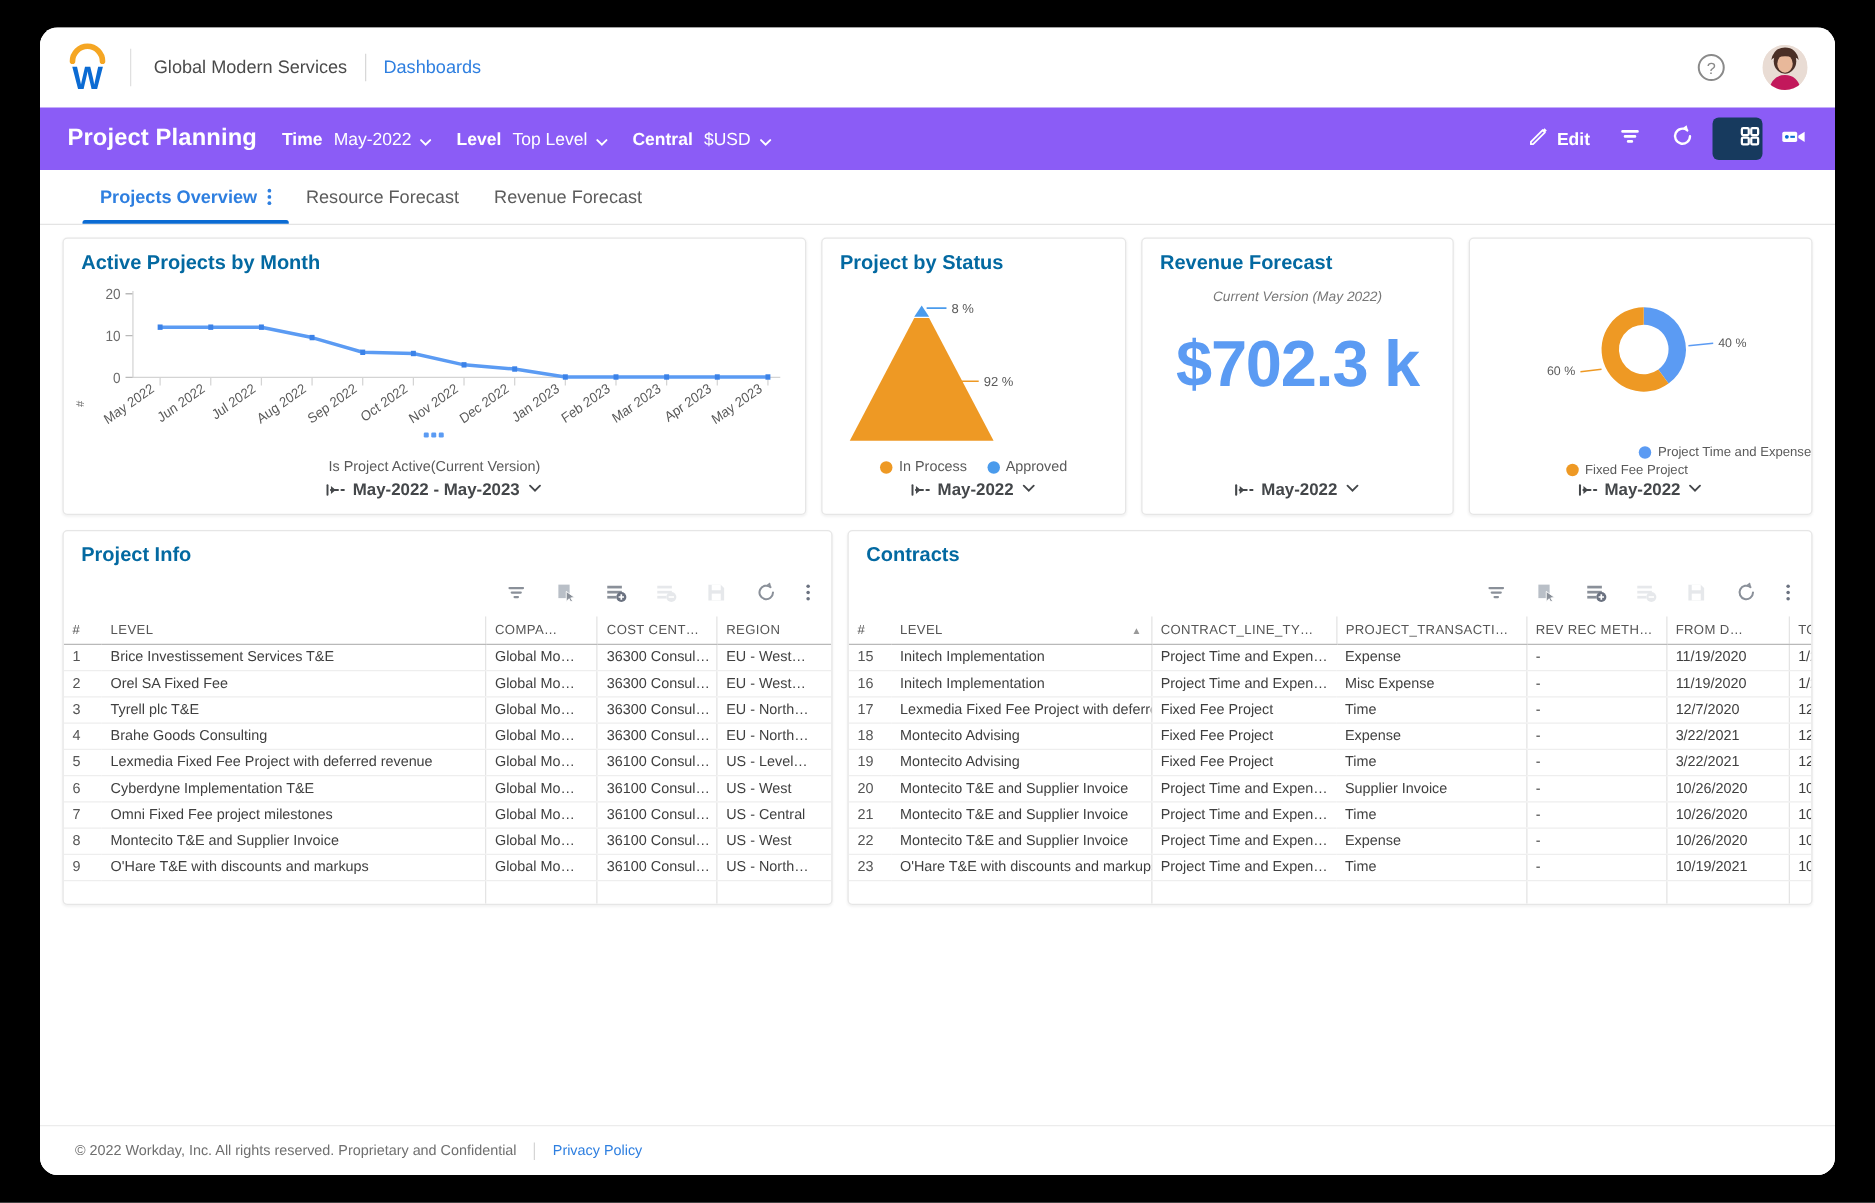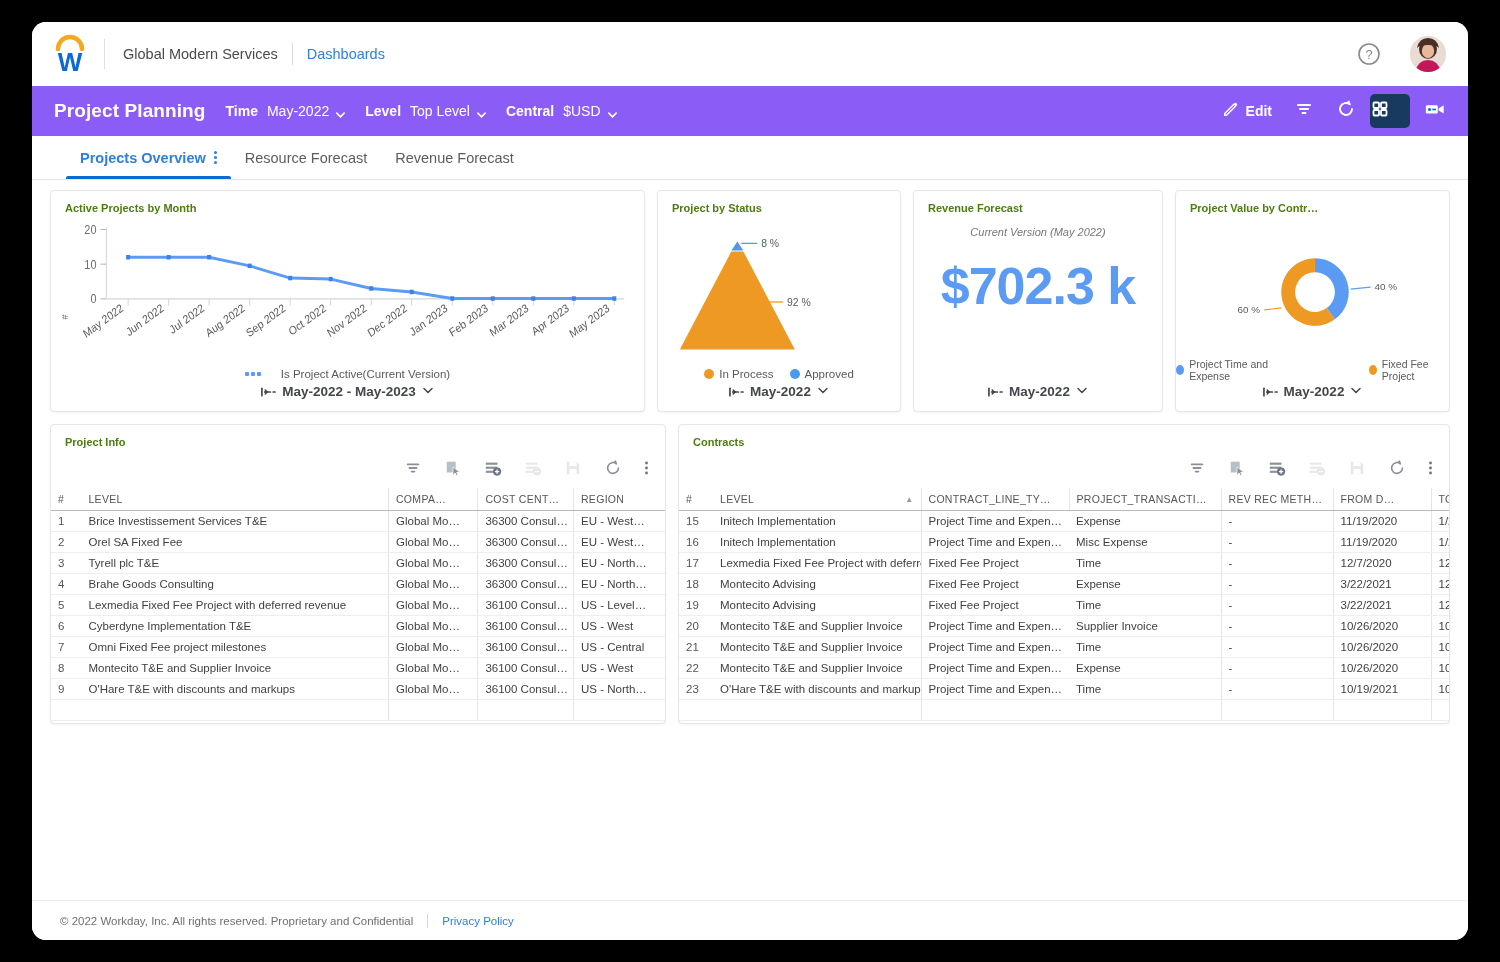--- a/index.html
+++ b/index.html
@@ -53,21 +53,21 @@
     flex: 0 0 50px;
     color: #fff;
   }
   .bb-title { font-size: 19px; font-weight: bold; margin-right: 20px; letter-spacing:.1px;}
   .bb-lbl { font-size: 14px; font-weight: bold; margin-right: 9px; }
   .bb-val { font-size: 14px; margin-right: 4px; cursor:pointer; }
   .bb-group { display:flex; align-items:center; margin-right: 20px; cursor:pointer;}
   .caret { display:inline-block; width:10px; height:10px; margin-left:2px; }
   .bb-spacer { flex: 1; }
   .bb-btn {
-    display:flex; align-items:center; justify-content:space-between;
+    display:flex; align-items:center; justify-content:flex-end;
     height:34px; padding:0 8px; margin-left:6px; cursor:pointer;
     border-radius:5px; color:#fff;
   }
   .bb-btn .lbl { font-size:14px; font-weight:bold; margin-left:6px; }
   .bb-btn.active { background:#173a5e; width:40px; padding:0; }
 
   
   .tabs {
     height: 44px; background:#fff; border-bottom:1px solid #e4e4e4;
     display:flex; align-items:flex-end; padding-left: 34px;
@@ -92,39 +92,39 @@
     overflow: hidden;
   }
   .row1 { display:flex; gap: 12px; height: 222px; }
   .row2 { display:flex; gap: 12px; height: 300px; margin-top: 12px; }
 
   .card {
     background:#fff; border:1px solid #e6e6e6; border-radius:4px;
     box-shadow: 0 1px 2px rgba(0,0,0,.05);
     display:flex; flex-direction:column; overflow:hidden;
   }
-  .card-title { font-size: 11px; font-weight: bold; color:#4d7c0f; padding: 11px 14px 2px 14px; white-space:nowrap; overflow:hidden;}
+  .card-title { font-size: 16px; font-weight: bold; color:#0369a1; padding: 11px 14px 2px 14px; white-space:nowrap; overflow:hidden;}
   .card-body { flex:1; position:relative; }
   .card-foot {
     display:flex; align-items:center; justify-content:center;
     gap:6px; font-size:13.5px; font-weight:bold; color:#44474a;
     padding-bottom: 12px; cursor:pointer;
   }
   .pin-icon { width:15px; height:12px; }
 
   
   .c-line { flex: 1 1 0; }
   .linewrap { position:absolute; inset:0; }
   .ylabel { position:absolute; left:11px; top:96px; font-size:9px; color:#6b6b6b; transform:rotate(-90deg);}
   .axis-txt { font-size:11px; fill:#6b6b6b; }
   .xtick { font-size:10.5px; fill:#5a5a5a; }
   .legend-line {
     position:absolute; left:0; right:0; bottom:4px;
     display:flex; align-items:center; justify-content:center; gap:18px;
-    font-size:11.5px; color:#5a5a5a;
+    font-size:11.5px; color:#5a5a5a;flex-direction:column;
   }
   .lg-dash { width:18px; height:4px; position:relative; }
   .lg-dash i { position:absolute; top:0; width:4px; height:4px; background:#5b9bf3; border-radius:1px;}
 
   
   .c-funnel { flex: 0 0 244px; }
   .legend-row { display:flex; align-items:flex-end; justify-content:center; gap:16px; font-size:11.5px; color:#5a5a5a; }
   .legend-item { display:flex; align-items:center; gap:5px; }
   .dot { width:10px; height:10px; border-radius:50%; display:inline-block; }
 
@@ -471,37 +471,36 @@
           <span>May-2022</span>
           <span>
             <svg width="12" height="12" viewBox="0 0 12 12">
                 <path d="M2 4.5 L6 8.5 L10 4.5" stroke="#44474a" stroke-width="1.5" fill="none" stroke-linecap="round"></path>
               </svg>
           </span>
         </div>
       </div>
 
       <div class="card c-donut">
-        <div class="card-title">Project Value by Contr…</div>
         <div class="card-body">
           <svg width="100%" height="100%" viewBox="0 0 275 140" preserveAspectRatio="xMidYMid meet" style="position:absolute;inset:0">
 
             <g transform="translate(140,62)">
 
               <path d="M 0 -34 A 34 34 0 0 1 19.99 27.51 L 11.76 16.18 A 20 20 0 0 0 0 -20 Z" fill="#5b9bf3"></path>
 
               <path d="M 19.99 27.51 A 34 34 0 1 1 0 -34 L 0 -20 A 20 20 0 1 0 11.76 16.18 Z" fill="#ee9924"></path>
             </g>
 
             <line x1="176" y1="59" x2="196" y2="57" stroke="#5b9bf3" stroke-width="1.2"></line>
             <text x="200" y="60" style="font-size:10px;font-family:'Liberation Sans',sans-serif" fill="#5a5a5a">40 %</text>
             <line x1="89" y1="80" x2="106" y2="78" stroke="#ee9924" stroke-width="1.2"></line>
             <text x="62" y="83" style="font-size:10px;font-family:'Liberation Sans',sans-serif" fill="#5a5a5a">60 %</text>
           </svg>
-          <div style="position:absolute;left:0;right:0;bottom:2px;display:flex;flex-direction:row;align-items:flex-end;gap:2px">
+          <div style="position:absolute;left:0;right:0;bottom:2px;display:flex;flex-direction:column;align-items:flex-end;gap:2px">
             <span class="legend-item donut-legend">
               <i class="dot" style="background:#5b9bf3"></i>
               <span>Project Time and Expense</span>
             </span>
             <span class="legend-item donut-legend" style="align-self:flex-start;margin-left:77px">
               <i class="dot" style="background:#ee9924"></i>
               <span>Fixed Fee Project</span>
             </span>
           </div>
         </div>

